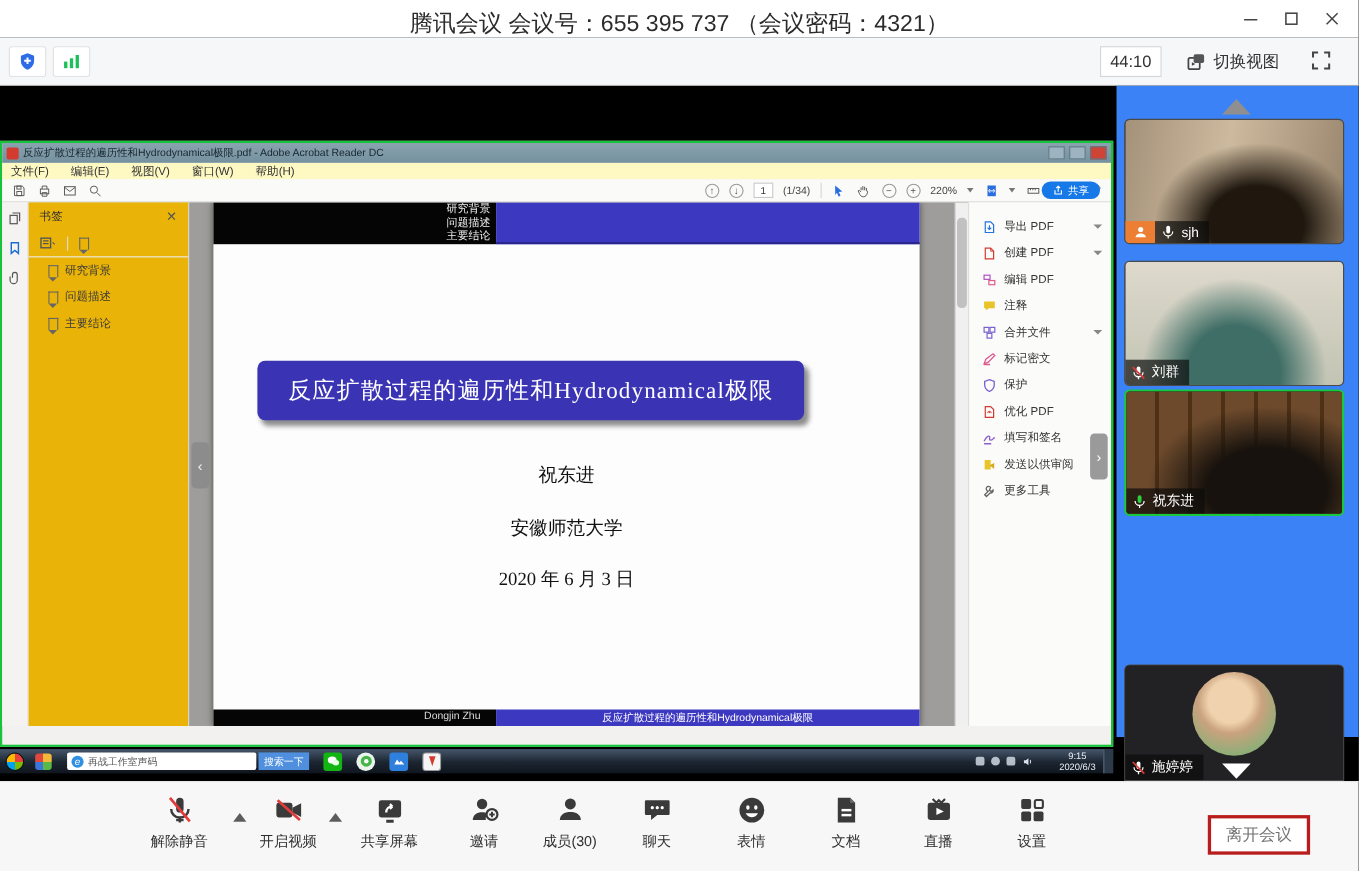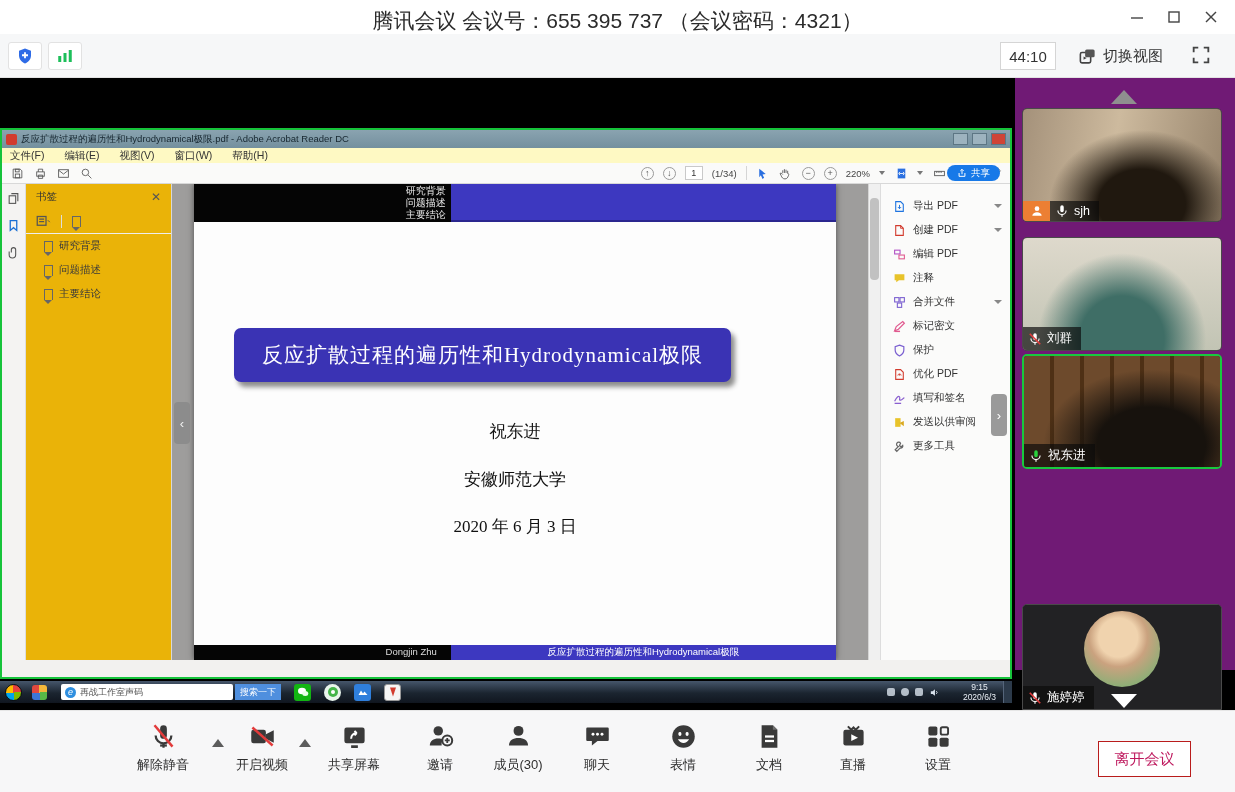--- a/index.html
+++ b/index.html
@@ -96,21 +96,21 @@
   #ie-e { width:11px; height:11px; border-radius:50%; background:#2f8fe0; color:#fff; font-size:9px; line-height:11px; text-align:center; font-style:italic; }
   #search-text { font-size:9px; color:#555; flex:1; white-space:nowrap; overflow:hidden; }
   #search-btn { height:16px; background:#4f8fde; color:#fff; font-size:9px; display:flex; align-items:center; padding:0 5px; margin-left:2px; }
   .tb-ic { width:17px; height:17px; border-radius:3px; margin-left:13px; display:flex; align-items:center; justify-content:center; font-size:9px; color:#fff; }
   #tray { position:absolute; right:72px; display:flex; gap:6px; align-items:center; }
   .tray-dot { width:8px; height:8px; background:#cfd8e2; border-radius:2px; opacity:.85; }
   #clock { position:absolute; right:16px; text-align:center; color:#e8eef5; font-size:8.5px; line-height:10px; }
   #showdesk { position:absolute; right:0; width:9px; height:22px; background:#2c3a4a; border-left:1px solid #55657a; }
 
   
-  #people { position:absolute; left:1015px; top:0; width:220px; height:592px; background:#701a75; }
+  #people { position:absolute; left:1015px; top:0; width:220px; height:592px; background:#3b82f6; }
   .scroll-arrow-up { position:absolute; left:96px; top:12px; width:0; height:0;
     border-left:13px solid transparent; border-right:13px solid transparent; border-bottom:14px solid #8f8f8f; cursor:pointer; }
   .scroll-arrow-dn { position:absolute; left:96px; top:616px; width:0; height:0;
     border-left:13px solid transparent; border-right:13px solid transparent; border-top:14px solid #fff; cursor:pointer; z-index:5; }
   .tile { position:absolute; left:7px; width:200px; height:114px; border:1px solid #4a4a4a; border-radius:5px; overflow:hidden; background:#1c1c1e; }
   .tile.speaking { border:2px solid #18c93e; }
   .vid { position:absolute; inset:0; }
   .v1 { background:radial-gradient(ellipse at 60% 85%, #20180f 0 26%, rgba(0,0,0,0) 55%), linear-gradient(100deg,#a4917a,#cdbA9e 45%,#97846c); }
   .v2 { background:radial-gradient(ellipse at 50% 90%, #3f6e66 0 30%, rgba(0,0,0,0) 60%), linear-gradient(#ded9cc,#c2c4b4); }
   .v3 { background:radial-gradient(ellipse at 65% 80%, #17120d 0 30%, rgba(0,0,0,0) 60%),
@@ -127,22 +127,22 @@
   .hostbadge svg { width:14px; height:14px; fill:#fff; }
   .mic14 { width:14px; height:14px; }
 
   
   #controlbar { position:absolute; left:0; top:710px; width:1235px; height:82px; background:#f7f7f8; border-top:1px solid #e6e6e6; }
   .ctl { position:absolute; top:12px; width:84px; display:flex; flex-direction:column; align-items:center; gap:6px; cursor:pointer; }
   .ctl svg { width:27px; height:27px; }
   .ctl .lbl { font-size:13px; color:#2e2e2e; white-space:nowrap; }
   .caret-up { position:absolute; top:28px; width:0; height:0; border-left:6px solid transparent; border-right:6px solid transparent;
     border-bottom:8px solid #5c5c5c; cursor:pointer; }
-  #leavebtn { position:absolute; left:1098px; top:30px; width:93px; height:36px; background:#fff; border:1px solid #b91c1c; border-radius:0;
-    color:#be185d; font-size:15px; display:flex; align-items:center; justify-content:center; cursor:pointer; }
+  #leavebtn { position:absolute; left:1098px; top:30px; width:93px; height:36px; background:#fff; border:3px solid #b91c1c; border-radius:0;
+    color:#737373; font-size:15px; display:flex; align-items:center; justify-content:center; cursor:pointer; }
 </style>
 </head>
 <body>
 
 <div id="titlebar">
   <div id="meet-title">腾讯会议 会议号：655 395 737 （会议密码：4321）</div>
   <div class="winctl" style="left:1128px">
     <svg viewBox="0 0 18 18">
         <line x1="3" y1="10" x2="15" y2="10"></line>
       </svg></div>

